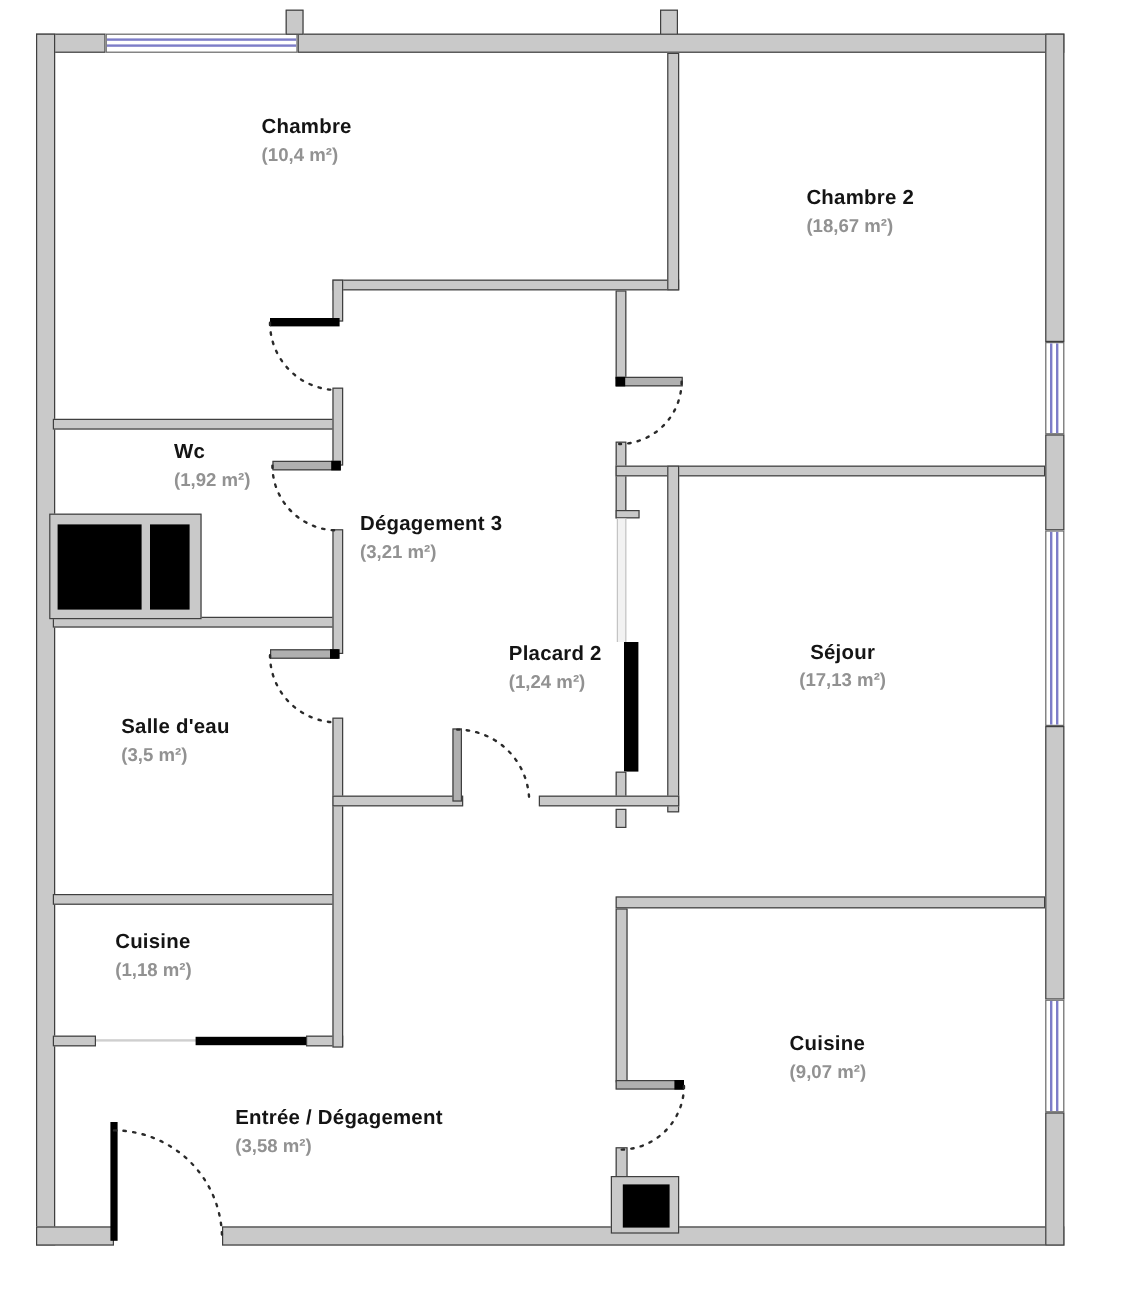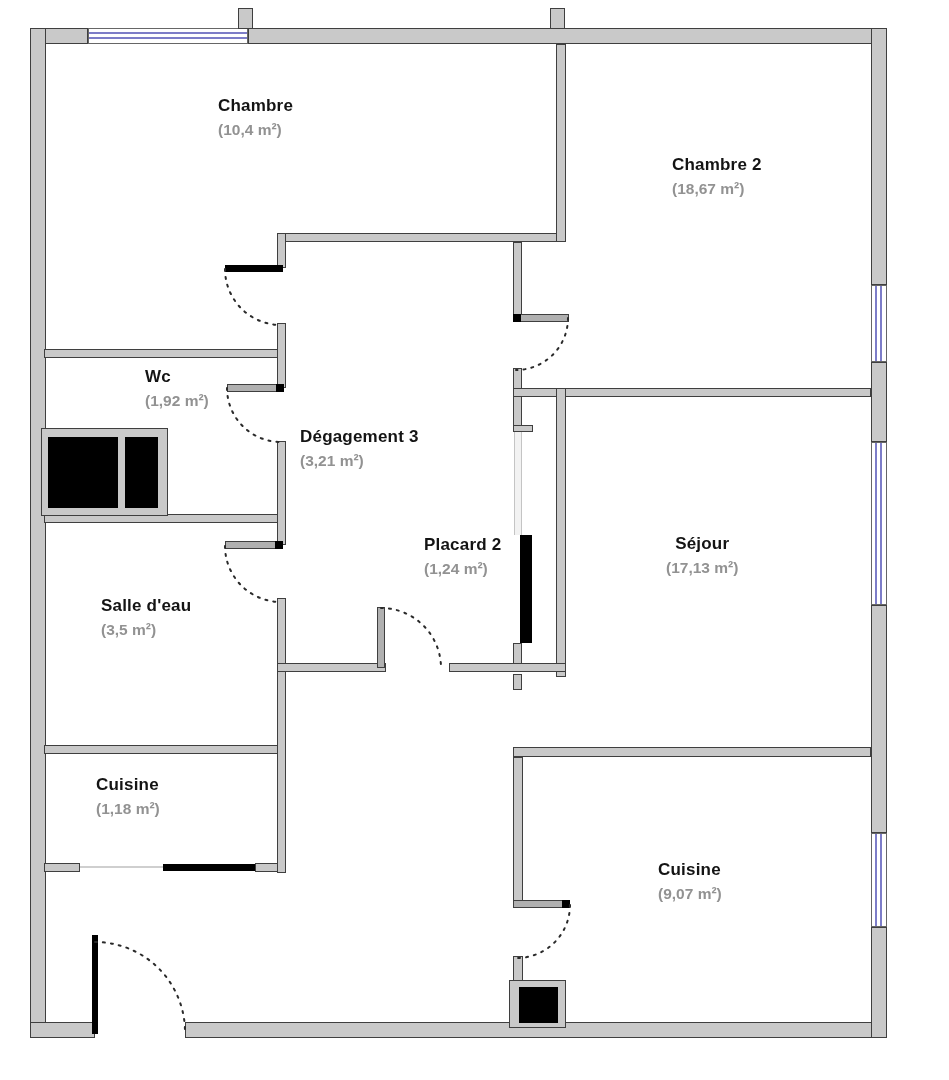--- a/index.html
+++ b/index.html
@@ -142,18 +142,22 @@
     <div class="ar">(17,13 m²)</div>
   </div>
   <div class="room" style="left:101px;top:596px;">
     <div class="nm">Salle d'eau</div>
     <div class="ar">(3,5 m²)</div>
   </div>
   <div class="room" style="left:96px;top:775px;">
     <div class="nm">Cuisine</div>
     <div class="ar">(1,18 m²)</div>
   </div>
+  <div class="room" style="left:196px;top:922px;">
+    <div class="nm">Entrée / Dégagement</div>
+    <div class="ar">(3,58 m²)</div>
+  </div>
   <div class="room" style="left:658px;top:860px;">
     <div class="nm">Cuisine</div>
     <div class="ar">(9,07 m²)</div>
   </div>
 
 </div>
 
 </body></html>

